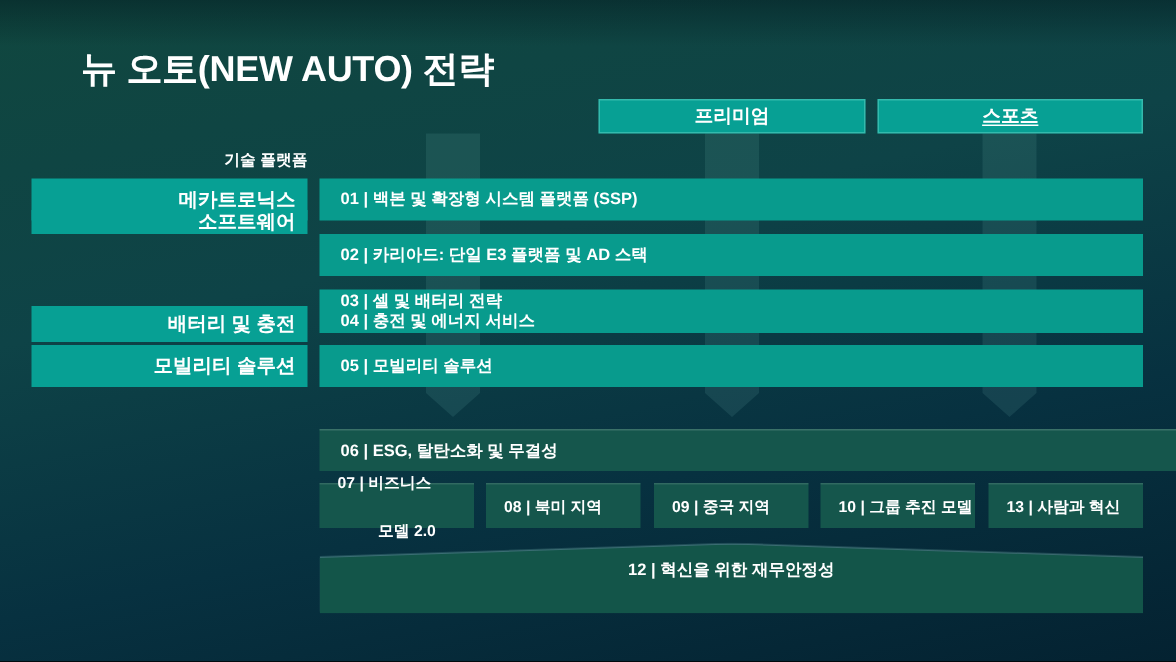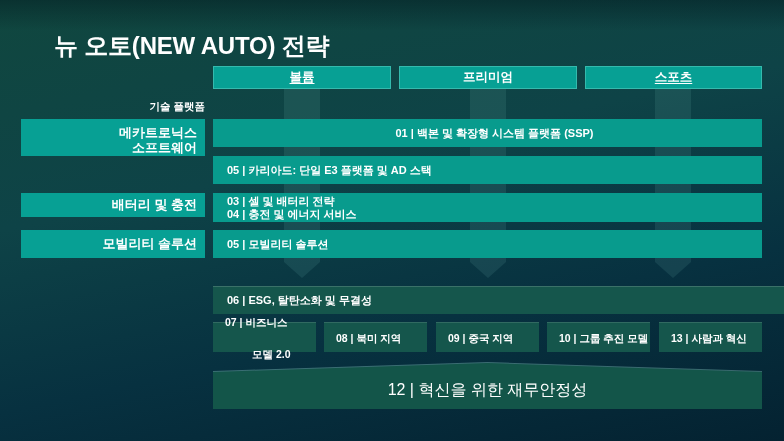--- a/index.html
+++ b/index.html
@@ -40,28 +40,28 @@
   .tech-label {
     position:absolute; left:21px; top:100px; width:184px;
     text-align:right; font-size:10.5px; font-weight:bold;
   }
   .leftbox {
     position:absolute; left:21px; width:184px; box-sizing:border-box;
     background:#07a094; display:flex; align-items:center; justify-content:flex-end;
     padding-right:8px; font-size:13px; font-weight:bold;
   }
   .lb-0 { top:119px; height:28px; } .lb-1 { top:140px; height:16px; }
-  .lb-2 { top:193px; height:24px; } .lb-3 { top:230px; height:28px; }
+  .lb-2 { top:204px; height:24px; } .lb-3 { top:230px; height:28px; }
   
   .rowbox {
     position:absolute; left:213px; width:549px; box-sizing:border-box;
     background:#089b8d; display:flex; flex-direction:column; justify-content:center;
     padding-left:14px; font-size:11px; font-weight:bold; line-height:13px;
   }
-  .rb-0 { top:119px; height:28px;text-align:center; } .rb-1 { top:156px; height:28px; }
+  .rb-0 { top:119px; height:28px; } .rb-1 { top:156px; height:28px; }
   .rb-2 { top:193px; height:29px;justify-content:center; } .rb-3 { top:230px; height:28px; }
   
   .esg {
     position:absolute; left:213px; top:286px; width:638px; height:28px;
     box-sizing:border-box; background:#15564c;
     border-top:1px solid rgba(255,255,255,0.16);
     display:flex; align-items:center; padding-left:14px;
     font-size:11px; font-weight:bold;
   }
   .bbox {
@@ -74,34 +74,31 @@
   .bx-3 { left:547px; } .bx-4 { left:659px; }
   .bbox .line2 { padding-left:27px; }
   
   .trap-wrap {
     position:absolute; left:213px; top:363px; width:549px; height:46px;
     filter:drop-shadow(0 -1px 0 rgba(180,255,240,0.30));
   }
   .trap {
     width:100%; height:100%; box-sizing:border-box; background:#135549;
     clip-path:polygon(0 9px, 50% 0, 100% 9px, 100% 100%, 0 100%);
-    display:flex; align-items:center; justify-content:center;
-    padding-top:9px; font-size:16px; font-weight:normal;
+    display:flex; align-items:flex-start; justify-content:center;
+    padding-top:9px; font-size:11px; font-weight:bold;
   }
 </style>
 </head>
 <body>
 
 <div class="stage">
 
   <div class="title">뉴 오토(NEW AUTO) 전략</div>
 
-  <div class="hdr hdr-1">
-    <span class="u">볼륨</span>
-  </div>
   <div class="hdr hdr-2">
     <span>프리미엄</span>
   </div>
   <div class="hdr hdr-3">
     <span class="u">스포츠</span>
   </div>
 
   <div class="band band-1"></div>
   <div class="band band-2"></div>
   <div class="band band-3"></div>
@@ -118,21 +115,21 @@
     <span>배터리 및 충전</span>
   </div>
   <div class="leftbox lb-3">
     <span>모빌리티 솔루션</span>
   </div>
 
   <div class="rowbox rb-0">
     <span>01 | 백본 및 확장형 시스템 플랫폼 (SSP)</span>
   </div>
   <div class="rowbox rb-1">
-    <span>05 | 카리아드: 단일 E3 플랫폼 및 AD 스택</span>
+    <span>02 | 카리아드: 단일 E3 플랫폼 및 AD 스택</span>
   </div>
   <div class="rowbox rb-2">
     <span>03 | 셀 및 배터리 전략</span>
     <span>04 | 충전 및 에너지 서비스</span>
   </div>
   <div class="rowbox rb-3">
     <span>05 | 모빌리티 솔루션</span>
   </div>
 
   <div class="esg">

